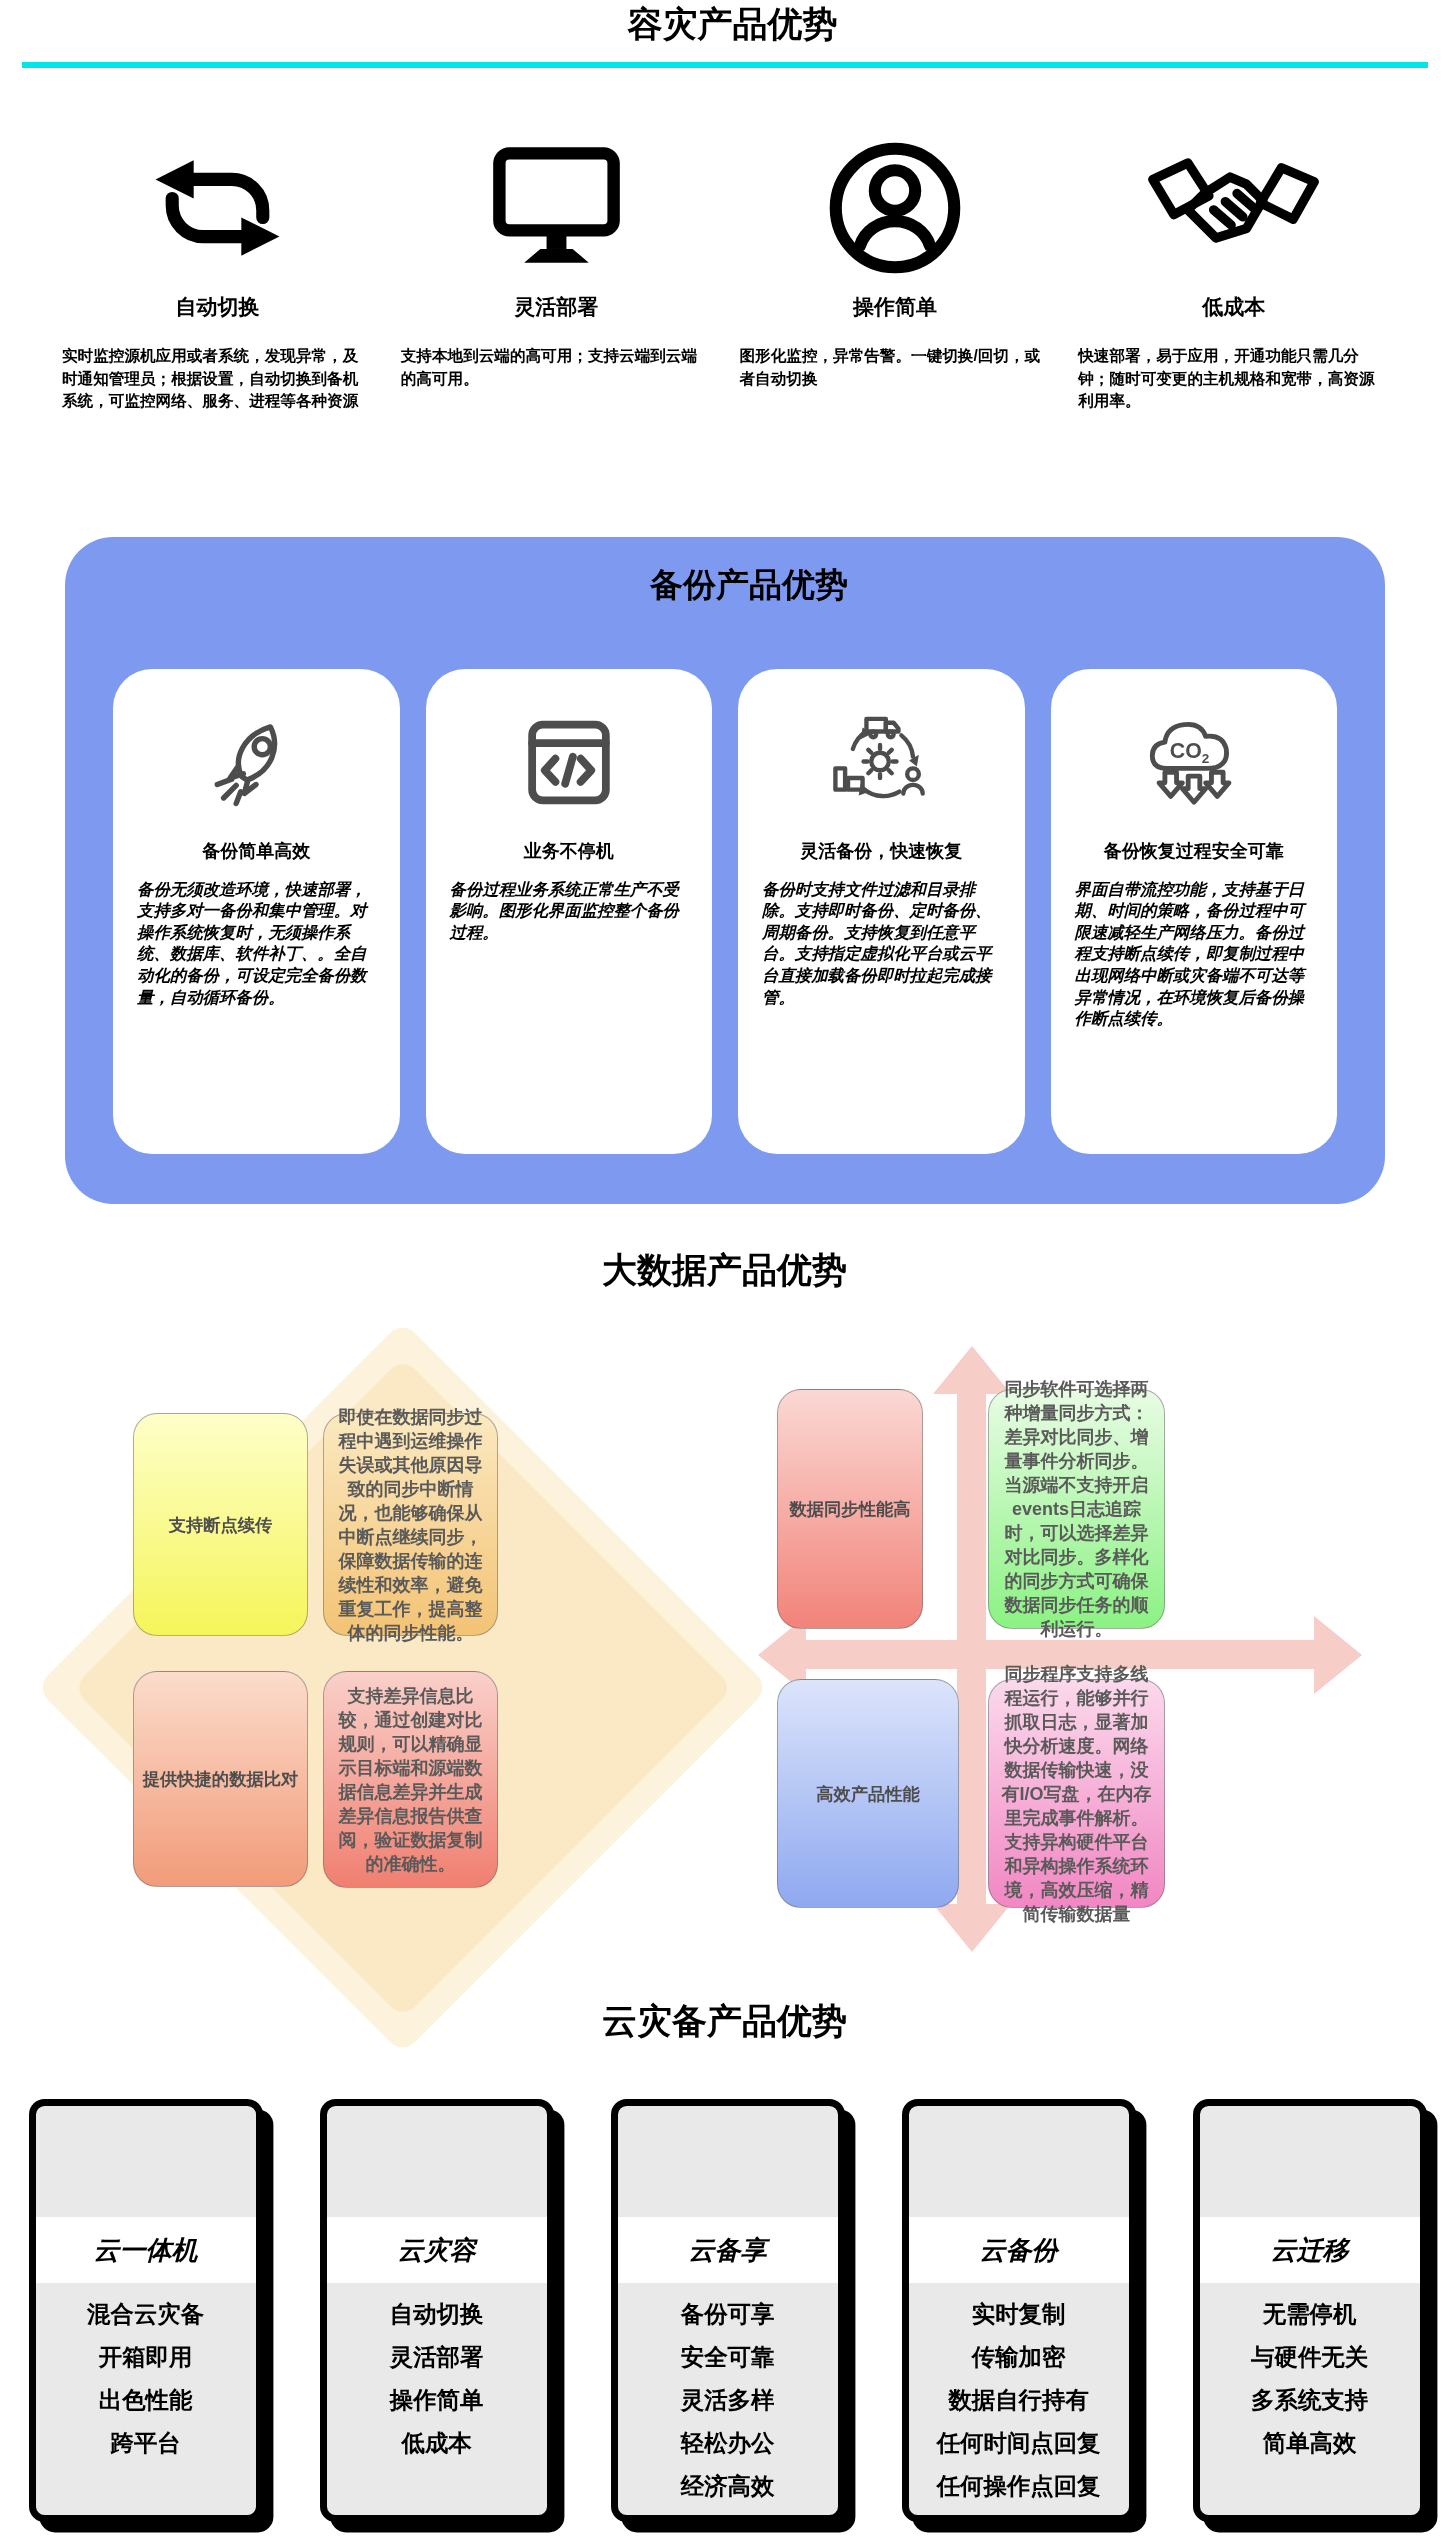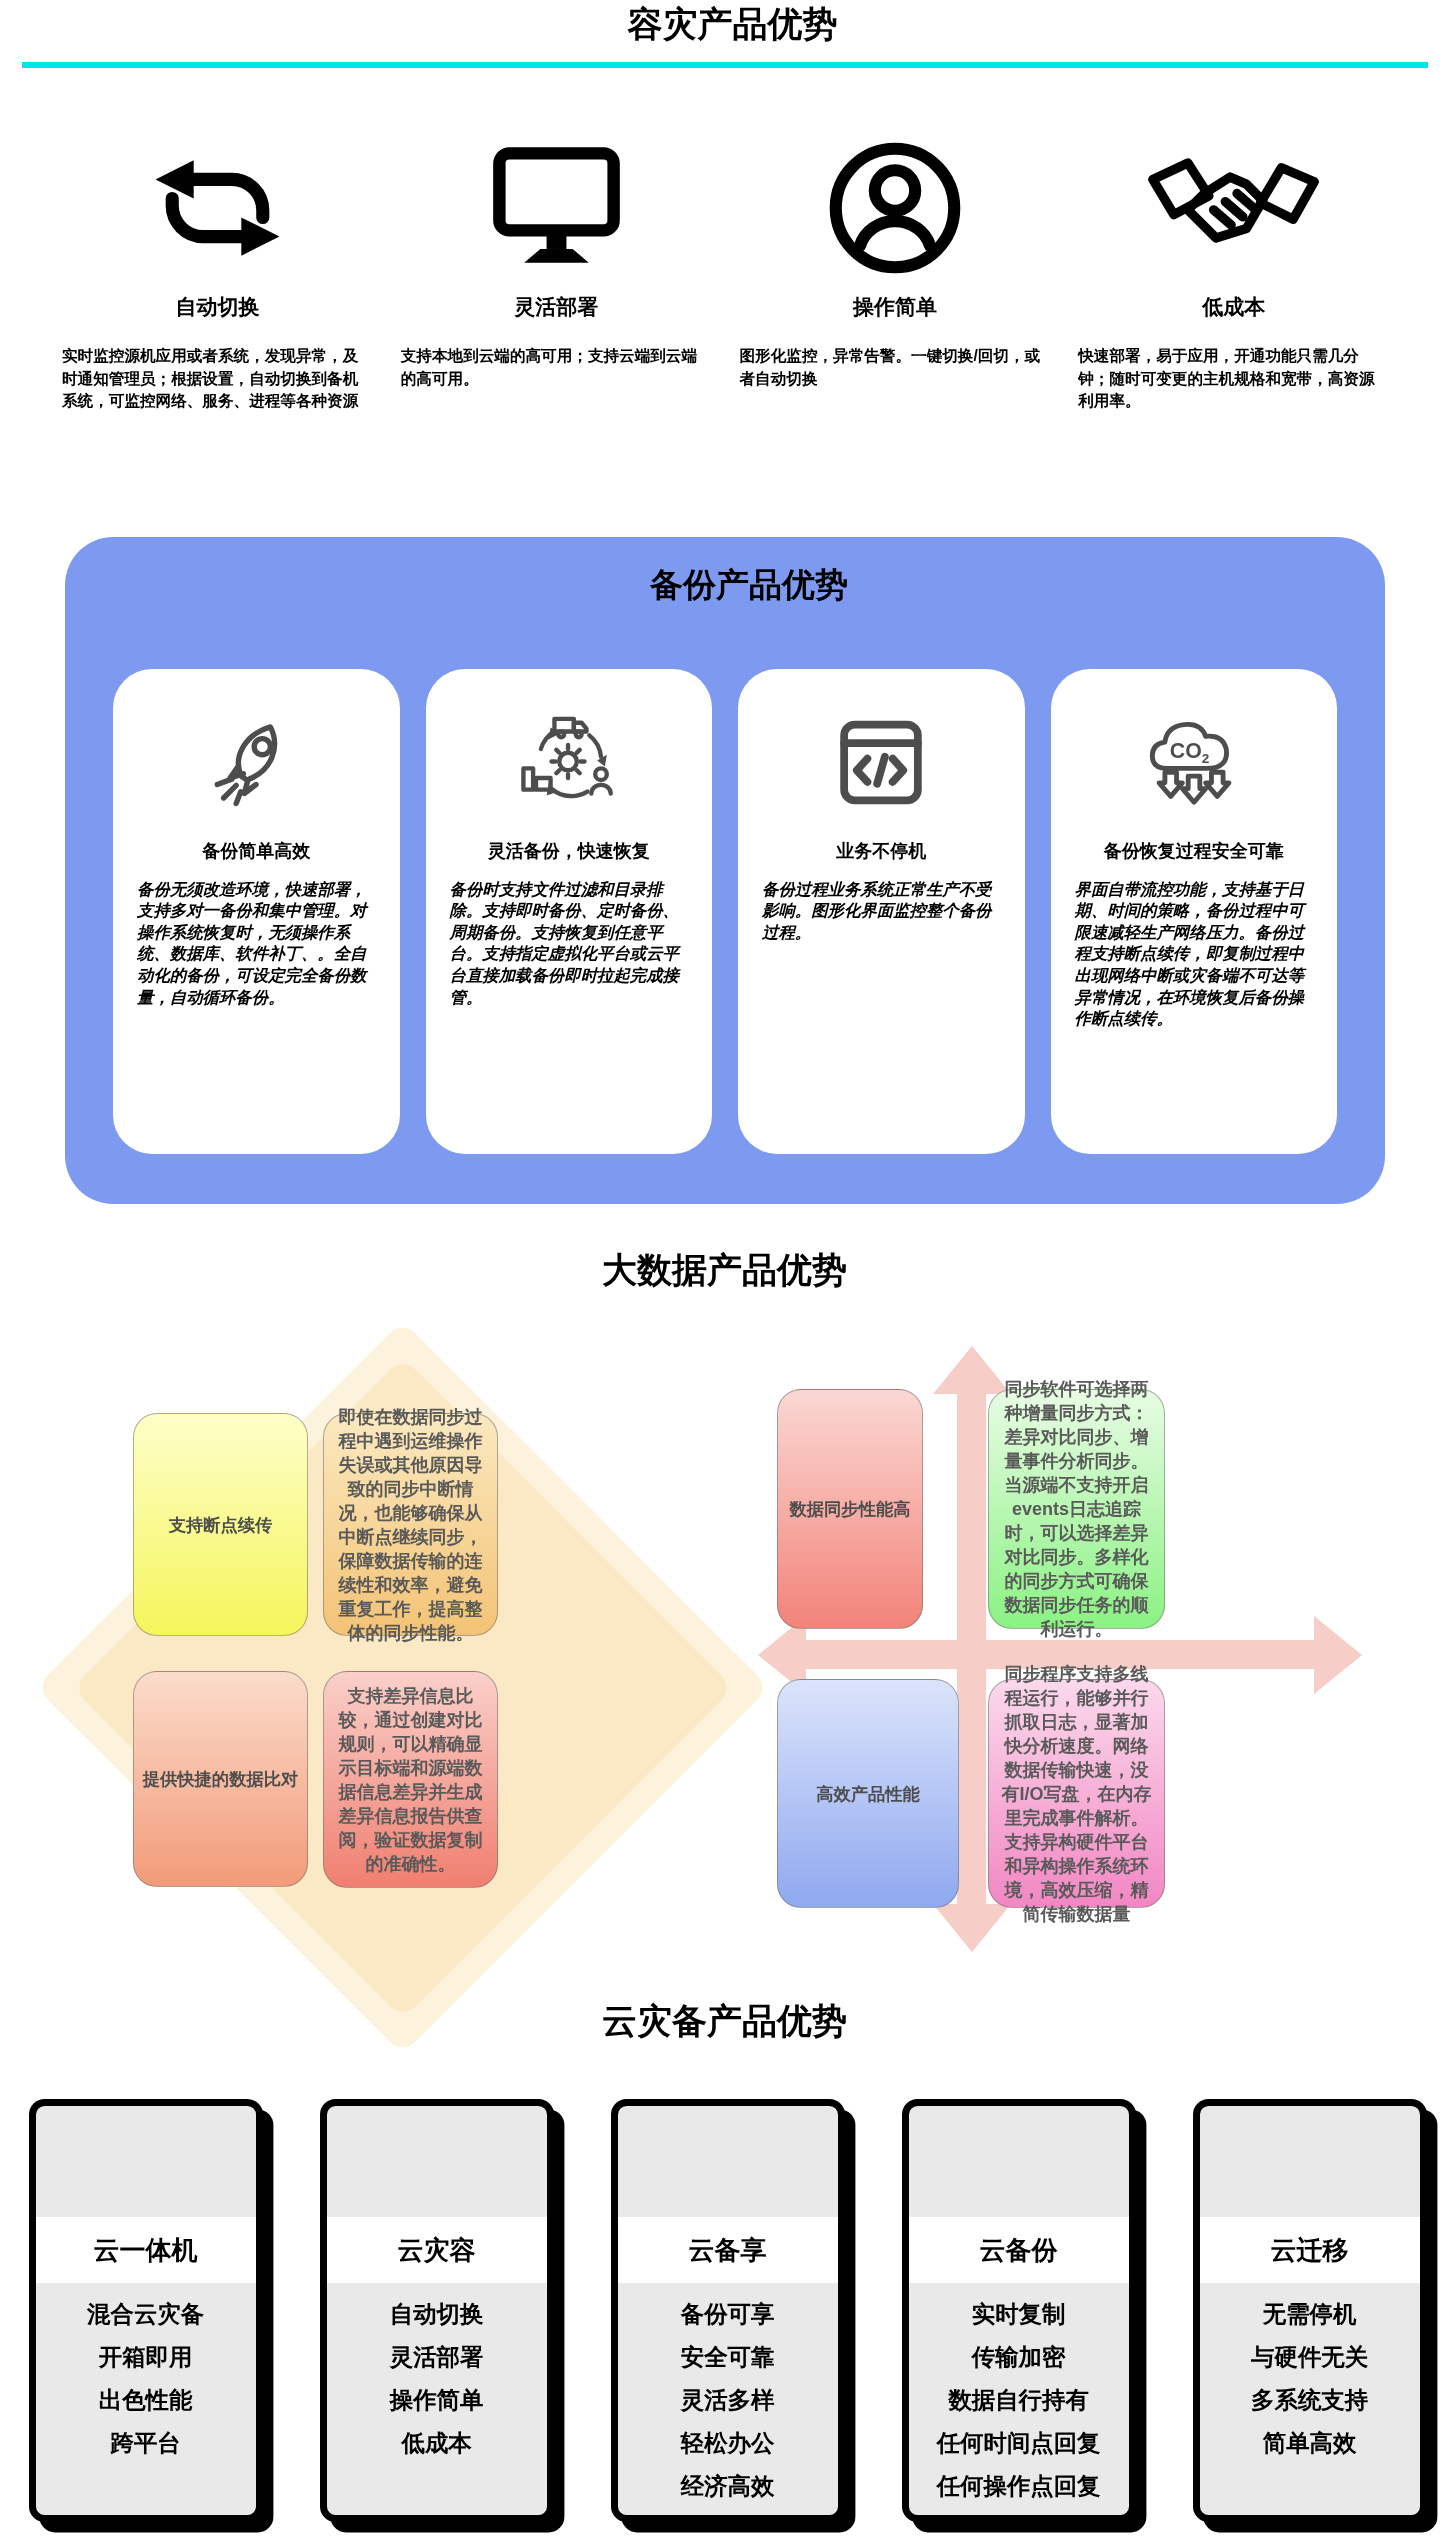--- a/index.html
+++ b/index.html
@@ -71,21 +71,21 @@
   .box-pink{left:235px;top:372px;width:177px;height:229px;
             background:linear-gradient(180deg,#FBD9EC,#F287C3);}
 
   
   .s4-title{position:absolute;top:1998px;left:0;width:100%;text-align:center;
             font-size:35px;font-weight:bold;}
   .s4-cards{position:absolute;left:28.6px;top:2099px;width:1406px;display:flex;gap:57px;}
   .s4-card{width:220px;height:409px;background:#E9E9E9;border:7.8px solid #000;
            border-radius:15.6px;box-shadow:10.4px 10.4px 0 0 #000;}
   .s4-band{margin-top:111px;height:66px;background:#fff;display:flex;
-           align-items:center;justify-content:center;font-size:26px;font-weight:bold;}
+           align-items:center;justify-content:center;font-size:26px;font-weight:bold;font-style:italic;}
   .s4-items{margin-top:10.4px;text-align:center;}
   .s4-item{font-size:23.4px;font-weight:bold;line-height:43px;}
 
   svg{display:block;}
 </style>
 </head>
 <body>
 
 <div class="page">
 
@@ -161,20 +161,36 @@
               <path d="M34 66 C24 46 36 20 66 11 C77 33 68 60 40 70 Z"></path>
               <circle cx="57" cy="33" r="9"></circle>
               <path d="M36 63 L21 68 L30 55"></path>
               <path d="M41 70 L37 85 L50 75"></path>
               <path d="M28 76 L14 90 M23 69 L7 75 M33 83 L28 96"></path>
             </g>
           </svg>
         </div>
         <div class="s2-card-title">备份简单高效</div>
         <div class="s2-desc">备份无须改造环境，快速部署，支持多对一备份和集中管理。对操作系统恢复时，无须操作系统、数据库、软件补丁、。全自动化的备份，可设定完全备份数量，自动循环备份。</div>
+      </div>
+
+      <div class="s2-card">
+        <div class="s2-icon">
+          <svg width="102" height="97" viewBox="0 0 104 100">
+            <g fill="none" stroke="#4d4d4d" stroke-width="8" stroke-linejoin="round" stroke-linecap="round">
+              <rect x="14" y="11" width="76" height="78" rx="11"></rect>
+              <path d="M14 30 H90"></path>
+              <path d="M38 46 L27 58 L38 70"></path>
+              <path d="M64 46 L75 58 L64 70"></path>
+              <path d="M56 44 L48 72"></path>
+            </g>
+          </svg>
+        </div>
+        <div class="s2-card-title">业务不停机</div>
+        <div class="s2-desc">备份过程业务系统正常生产不受影响。图形化界面监控整个备份过程。</div>
       </div>
 
       <div class="s2-card">
         <div class="s2-icon">
           <svg width="108" height="97" viewBox="0 0 110 100">
             <g fill="none" stroke="#4d4d4d" stroke-width="4.5" stroke-linecap="round" stroke-linejoin="round">
               <path d="M26 36 A32 32 0 0 1 40 18"></path>
               <path d="M76 22 A32 32 0 0 1 88 44"></path>
               <path d="M74 80 A32 32 0 0 1 38 78"></path>
               <rect x="40" y="5" width="20" height="13"></rect>
@@ -192,36 +208,20 @@
             <polygon points="84,48 94,42 92,54" fill="#4d4d4d"></polygon>
             <polygon points="34,72 44,80 32,84" fill="#4d4d4d"></polygon>
           </svg>
         </div>
         <div class="s2-card-title">灵活备份，快速恢复</div>
         <div class="s2-desc">备份时支持文件过滤和目录排除。支持即时备份、定时备份、周期备份。支持恢复到任意平台。支持指定虚拟化平台或云平台直接加载备份即时拉起完成接管。</div>
       </div>
 
       <div class="s2-card">
         <div class="s2-icon">
-          <svg width="102" height="97" viewBox="0 0 104 100">
-            <g fill="none" stroke="#4d4d4d" stroke-width="8" stroke-linejoin="round" stroke-linecap="round">
-              <rect x="14" y="11" width="76" height="78" rx="11"></rect>
-              <path d="M14 30 H90"></path>
-              <path d="M38 46 L27 58 L38 70"></path>
-              <path d="M64 46 L75 58 L64 70"></path>
-              <path d="M56 44 L48 72"></path>
-            </g>
-          </svg>
-        </div>
-        <div class="s2-card-title">业务不停机</div>
-        <div class="s2-desc">备份过程业务系统正常生产不受影响。图形化界面监控整个备份过程。</div>
-      </div>
-
-      <div class="s2-card">
-        <div class="s2-icon">
           <svg width="108" height="97" viewBox="0 0 110 100">
             <g fill="none" stroke="#4d4d4d" stroke-width="5" stroke-linejoin="round" stroke-linecap="round">
               <path d="M27 56 Q12 56 12 43 Q12 31 25 29 Q27 13 45 11 Q62 9 67 23 Q84 21 88 35 Q91 50 78 55 Q74 56 68 56 Z"></path>
               <path d="M25 60 v11 h-6 l12 14 12 -14 h-6 v-11 z"></path>
               <path d="M49 64 v13 h-6 l12 14 12 -14 h-6 v-13 z"></path>
               <path d="M73 60 v11 h-6 l12 14 12 -14 h-6 v-11 z"></path>
             </g>
             <text x="30" y="45" font-size="22" font-weight="bold" fill="#4d4d4d" font-family="Liberation Sans, sans-serif">CO</text>
             <text x="63" y="51" font-size="14" font-weight="bold" fill="#4d4d4d" font-family="Liberation Sans, sans-serif">2</text>
           </svg>

